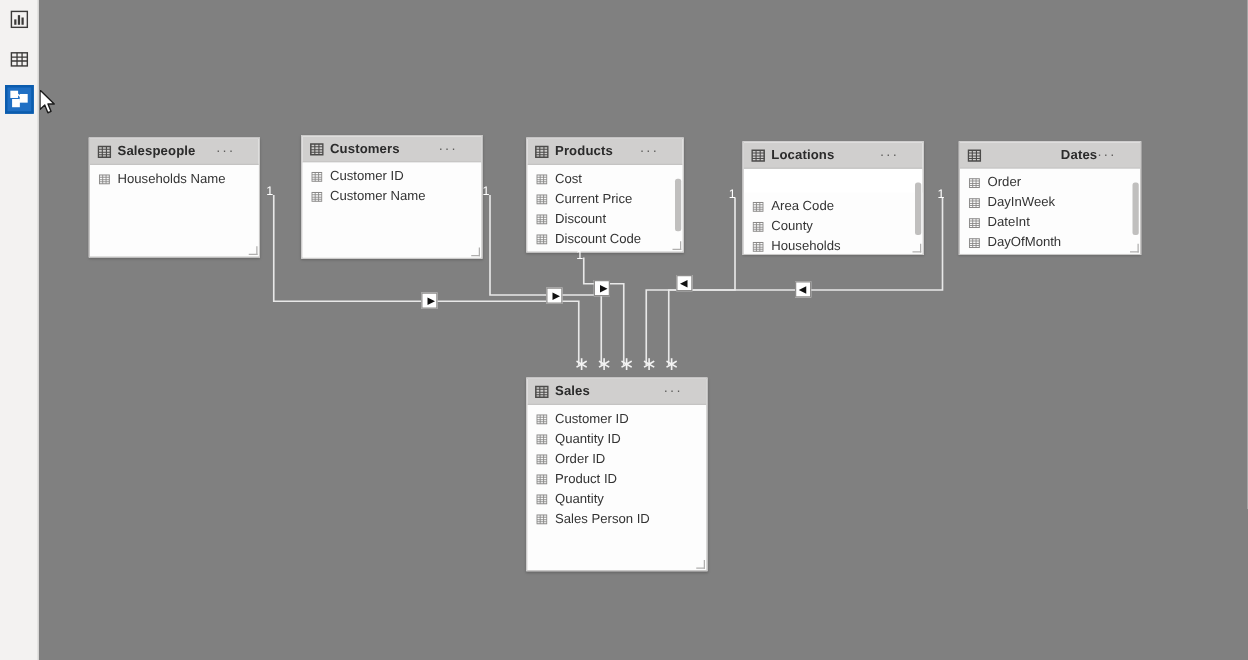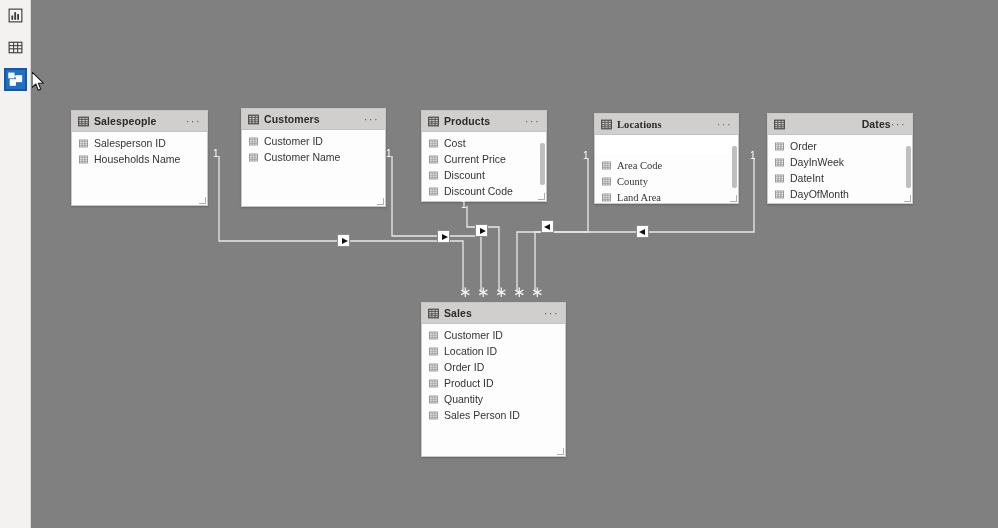--- a/index.html
+++ b/index.html
@@ -77,21 +77,21 @@
     box-shadow: 0 1px 2px rgba(0,0,0,0.22);
     overflow: hidden;
     z-index: 10;
   }
   .tbl-head {
     height: 21px;
     background: #d0cfce;
     border-bottom: 1px solid #c4c3c2;
     display: flex;
     align-items: center;
-    padding: 0 5px 0 6px;
+    padding: 0 18px 0 6px;
     box-sizing: border-box;
   }
   .tbl-title {
     font-size: 10.5px;
     font-weight: bold;
     color: #2b2b2b;
     margin-left: 5px;
     white-space: nowrap;
     flex: 1 1 auto;
     overflow: hidden;
@@ -252,31 +252,20 @@
         <div class="tbl-body" style="height: 74px;">
           <div class="fld">
             <svg width="9" height="9" viewBox="0 0 10 10" class="gicon">
               <rect x="0.6" y="1.1" width="8.8" height="7.8" fill="none" stroke="#8a8988" stroke-width="0.9"></rect>
               <line x1="0.6" x2="9.4" y1="3.1" y2="3.1" stroke="#8a8988" stroke-width="0.8"></line>
               <line x1="0.6" x2="9.4" y1="5.3" y2="5.3" stroke="#8a8988" stroke-width="0.8"></line>
               <line x1="0.6" x2="9.4" y1="7.1" y2="7.1" stroke="#8a8988" stroke-width="0.8"></line>
               <line y1="1.1" y2="8.9" x1="3.5" x2="3.5" stroke="#8a8988" stroke-width="0.8"></line>
               <line y1="1.1" y2="8.9" x1="6.5" x2="6.5" stroke="#8a8988" stroke-width="0.8"></line>
             </svg>
-            <span class="fld-label">Salesperson ID</span>
-          </div>
-          <div class="fld">
-            <svg width="9" height="9" viewBox="0 0 10 10" class="gicon">
-              <rect x="0.6" y="1.1" width="8.8" height="7.8" fill="none" stroke="#8a8988" stroke-width="0.9"></rect>
-              <line x1="0.6" x2="9.4" y1="3.1" y2="3.1" stroke="#8a8988" stroke-width="0.8"></line>
-              <line x1="0.6" x2="9.4" y1="5.3" y2="5.3" stroke="#8a8988" stroke-width="0.8"></line>
-              <line x1="0.6" x2="9.4" y1="7.1" y2="7.1" stroke="#8a8988" stroke-width="0.8"></line>
-              <line y1="1.1" y2="8.9" x1="3.5" x2="3.5" stroke="#8a8988" stroke-width="0.8"></line>
-              <line y1="1.1" y2="8.9" x1="6.5" x2="6.5" stroke="#8a8988" stroke-width="0.8"></line>
-            </svg>
             <span class="fld-label">Households Name</span>
           </div>
         </div>
         <div class="grip"></div>
       </div>
       <div class="tbl" style="left: 210px; top: 108px; width: 145px; height: 99px;">
         <div class="tbl-head">
           <svg width="11" height="11" viewBox="0 0 10 10" class="gicon">
             <rect x="0.6" y="1.1" width="8.8" height="7.8" fill="none" stroke="#4c4b4a" stroke-width="1.1"></rect>
             <line x1="0.6" x2="9.4" y1="3.1" y2="3.1" stroke="#4c4b4a" stroke-width="0.8"></line>
@@ -369,21 +358,21 @@
               <line x1="0.6" x2="9.4" y1="7.1" y2="7.1" stroke="#8a8988" stroke-width="0.8"></line>
               <line y1="1.1" y2="8.9" x1="3.5" x2="3.5" stroke="#8a8988" stroke-width="0.8"></line>
               <line y1="1.1" y2="8.9" x1="6.5" x2="6.5" stroke="#8a8988" stroke-width="0.8"></line>
             </svg>
             <span class="fld-label">Discount Code</span>
           </div>
         </div>
         <div class="vscroll" style="top: 32px; height: 42px;"></div>
         <div class="grip"></div>
       </div>
-      <div class="tbl" style="left: 563px; top: 113px; width: 145px; height: 91px; font-family: Liberation Serif, serif;">
+      <div class="tbl" style="left: 563px; top: 113px; width: 145px; height: 91px;">
         <div class="tbl-head">
           <svg width="11" height="11" viewBox="0 0 10 10" class="gicon">
             <rect x="0.6" y="1.1" width="8.8" height="7.8" fill="none" stroke="#4c4b4a" stroke-width="1.1"></rect>
             <line x1="0.6" x2="9.4" y1="3.1" y2="3.1" stroke="#4c4b4a" stroke-width="0.8"></line>
             <line x1="0.6" x2="9.4" y1="5.3" y2="5.3" stroke="#4c4b4a" stroke-width="0.8"></line>
             <line x1="0.6" x2="9.4" y1="7.1" y2="7.1" stroke="#4c4b4a" stroke-width="0.8"></line>
             <line y1="1.1" y2="8.9" x1="3.5" x2="3.5" stroke="#4c4b4a" stroke-width="0.8"></line>
             <line y1="1.1" y2="8.9" x1="6.5" x2="6.5" stroke="#4c4b4a" stroke-width="0.8"></line>
           </svg>
           <span class="tbl-title">Locations</span>
@@ -404,20 +393,31 @@
           <div class="fld">
             <svg width="9" height="9" viewBox="0 0 10 10" class="gicon">
               <rect x="0.6" y="1.1" width="8.8" height="7.8" fill="none" stroke="#8a8988" stroke-width="0.9"></rect>
               <line x1="0.6" x2="9.4" y1="3.1" y2="3.1" stroke="#8a8988" stroke-width="0.8"></line>
               <line x1="0.6" x2="9.4" y1="5.3" y2="5.3" stroke="#8a8988" stroke-width="0.8"></line>
               <line x1="0.6" x2="9.4" y1="7.1" y2="7.1" stroke="#8a8988" stroke-width="0.8"></line>
               <line y1="1.1" y2="8.9" x1="3.5" x2="3.5" stroke="#8a8988" stroke-width="0.8"></line>
               <line y1="1.1" y2="8.9" x1="6.5" x2="6.5" stroke="#8a8988" stroke-width="0.8"></line>
             </svg>
             <span class="fld-label">County</span>
+          </div>
+          <div class="fld">
+            <svg width="9" height="9" viewBox="0 0 10 10" class="gicon">
+              <rect x="0.6" y="1.1" width="8.8" height="7.8" fill="none" stroke="#8a8988" stroke-width="0.9"></rect>
+              <line x1="0.6" x2="9.4" y1="3.1" y2="3.1" stroke="#8a8988" stroke-width="0.8"></line>
+              <line x1="0.6" x2="9.4" y1="5.3" y2="5.3" stroke="#8a8988" stroke-width="0.8"></line>
+              <line x1="0.6" x2="9.4" y1="7.1" y2="7.1" stroke="#8a8988" stroke-width="0.8"></line>
+              <line y1="1.1" y2="8.9" x1="3.5" x2="3.5" stroke="#8a8988" stroke-width="0.8"></line>
+              <line y1="1.1" y2="8.9" x1="6.5" x2="6.5" stroke="#8a8988" stroke-width="0.8"></line>
+            </svg>
+            <span class="fld-label">Households</span>
           </div>
           <div class="fld">
             <svg width="9" height="9" viewBox="0 0 10 10" class="gicon">
               <rect x="0.6" y="1.1" width="8.8" height="7.8" fill="none" stroke="#8a8988" stroke-width="0.9"></rect>
               <line x1="0.6" x2="9.4" y1="3.1" y2="3.1" stroke="#8a8988" stroke-width="0.8"></line>
               <line x1="0.6" x2="9.4" y1="5.3" y2="5.3" stroke="#8a8988" stroke-width="0.8"></line>
               <line x1="0.6" x2="9.4" y1="7.1" y2="7.1" stroke="#8a8988" stroke-width="0.8"></line>
               <line y1="1.1" y2="8.9" x1="3.5" x2="3.5" stroke="#8a8988" stroke-width="0.8"></line>
               <line y1="1.1" y2="8.9" x1="6.5" x2="6.5" stroke="#8a8988" stroke-width="0.8"></line>
             </svg>
@@ -516,21 +516,21 @@
           </div>
           <div class="fld">
             <svg width="9" height="9" viewBox="0 0 10 10" class="gicon">
               <rect x="0.6" y="1.1" width="8.8" height="7.8" fill="none" stroke="#8a8988" stroke-width="0.9"></rect>
               <line x1="0.6" x2="9.4" y1="3.1" y2="3.1" stroke="#8a8988" stroke-width="0.8"></line>
               <line x1="0.6" x2="9.4" y1="5.3" y2="5.3" stroke="#8a8988" stroke-width="0.8"></line>
               <line x1="0.6" x2="9.4" y1="7.1" y2="7.1" stroke="#8a8988" stroke-width="0.8"></line>
               <line y1="1.1" y2="8.9" x1="3.5" x2="3.5" stroke="#8a8988" stroke-width="0.8"></line>
               <line y1="1.1" y2="8.9" x1="6.5" x2="6.5" stroke="#8a8988" stroke-width="0.8"></line>
             </svg>
-            <span class="fld-label">Location ID</span>
+            <span class="fld-label">Quantity ID</span>
           </div>
           <div class="fld">
             <svg width="9" height="9" viewBox="0 0 10 10" class="gicon">
               <rect x="0.6" y="1.1" width="8.8" height="7.8" fill="none" stroke="#8a8988" stroke-width="0.9"></rect>
               <line x1="0.6" x2="9.4" y1="3.1" y2="3.1" stroke="#8a8988" stroke-width="0.8"></line>
               <line x1="0.6" x2="9.4" y1="5.3" y2="5.3" stroke="#8a8988" stroke-width="0.8"></line>
               <line x1="0.6" x2="9.4" y1="7.1" y2="7.1" stroke="#8a8988" stroke-width="0.8"></line>
               <line y1="1.1" y2="8.9" x1="3.5" x2="3.5" stroke="#8a8988" stroke-width="0.8"></line>
               <line y1="1.1" y2="8.9" x1="6.5" x2="6.5" stroke="#8a8988" stroke-width="0.8"></line>
             </svg>

